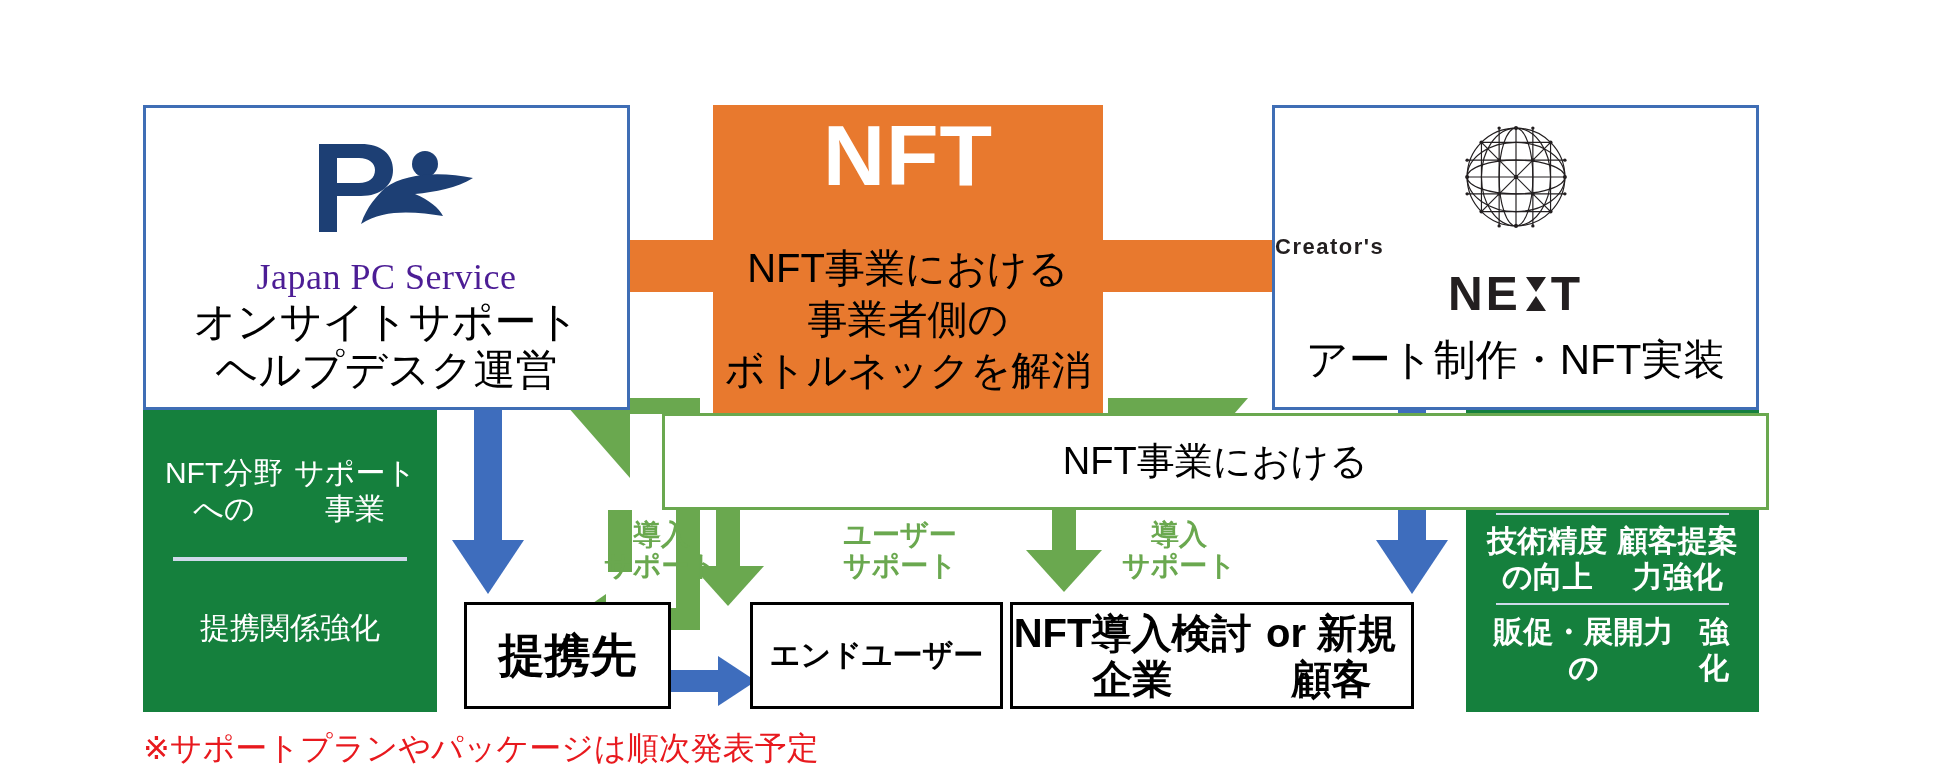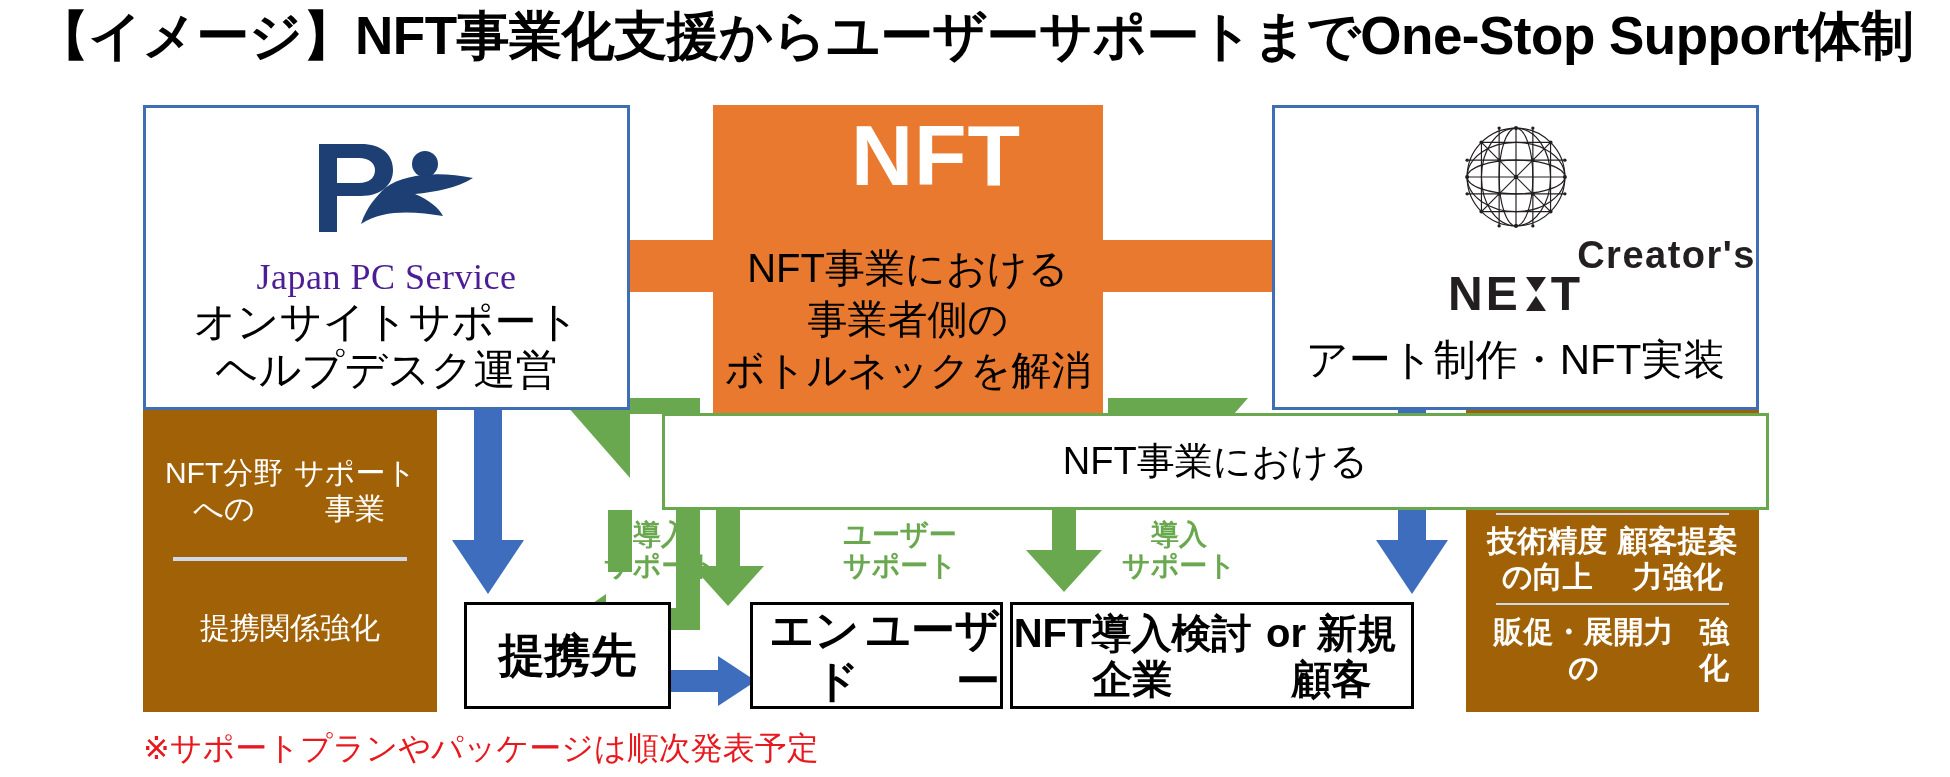--- a/index.html
+++ b/index.html
@@ -53,21 +53,21 @@
     font-size:42px;
     line-height:1.14;
     color:#000;
   }
   #panel-left .panel-caption{top:190px;}
 
   
   .cn-logo-wrap{position:absolute;left:0;right:0;top:10px;height:120px;}
   .cn-word1{
     position:absolute;left:0;right:0;top:126px;
-    text-align:right;font-size:38px;font-weight:bold;
+    text-align:left;font-size:22px;font-weight:bold;
     letter-spacing:1.5px;color:#231f20;
   }
   .cn-word2{
     position:absolute;left:0;right:0;top:158px;
     text-align:center;font-size:48px;font-weight:bold;
     letter-spacing:3px;color:#231f20;
     display:flex;align-items:center;justify-content:center;gap:2px;
   }
   #panel-right .panel-caption{top:228px;}
 
@@ -79,31 +79,31 @@
   #orange-tab-left{
     left:627px;top:240px;width:92px;height:52px;background:#e8792e;
   }
   #orange-tab-right{
     left:1097px;top:240px;width:180px;height:52px;background:#e8792e;
   }
   #orange-title{
     left:713px;top:112px;width:390px;
     text-align:center;
     font-size:86px;font-weight:bold;color:#ffffff;
-    letter-spacing:1px;line-height:1;padding-left:28px;
+    letter-spacing:1px;line-height:1;
   }
   #orange-body{
     left:700px;top:243px;width:416px;
     text-align:center;
     font-size:40px;color:#000;line-height:1.27;
   }
 
   
   .blue-box{
-    background:#a16207;
+    background:#15803d;
     box-sizing:border-box;
     display:flex;flex-direction:column;
     justify-content:space-between;
     padding:14px 16px 18px 16px;
   }
   #blue-left{left:143px;top:410px;width:294px;height:302px;}
   #blue-right{left:1466px;top:410px;width:293px;height:302px;font-weight:bold;}
   .blue-item{
     color:#ffffff;
     font-size:30px;
@@ -129,21 +129,21 @@
 
   
   .target-box{
     background:#ffffff;border:3px solid #000;
     box-sizing:border-box;
     display:flex;align-items:center;justify-content:center;
     text-align:center;font-weight:bold;color:#000;
     line-height:1.15;
   }
   #box-partner{left:464px;top:602px;width:207px;height:107px;font-size:46px;}
-  #box-enduser{left:750px;top:602px;width:253px;height:107px;font-size:44px;text-align:right;}
+  #box-enduser{left:750px;top:602px;width:253px;height:107px;font-size:30px;}
   #box-company{left:1010px;top:602px;width:404px;height:107px;font-size:40px;}
 
   
   .green-label{
     color:#6aa84f;font-weight:bold;font-size:28px;
     text-align:center;line-height:1.12;
   }
   #glabel-1{left:586px;top:519px;width:150px;}
   #glabel-2{left:820px;top:519px;width:160px;}
   #glabel-3{left:1104px;top:519px;width:150px;}
@@ -154,21 +154,20 @@
     color:#e8191e;font-size:32px;
   }
 
   svg{display:block;overflow:visible;}
 </style>
 </head>
 <body>
 
 <div id="canvas">
 
-  <div class="abs" id="page-title">【イメージ】NFT事業化支援からユーザーサポートまでOne-Stop Support体制</div>
 
   <div class="abs" id="orange-tab-left"></div>
   <div class="abs" id="orange-tab-right"></div>
   <div class="abs" id="orange-core"></div>
   <div class="abs" id="orange-title">NFT</div>
   <div class="abs" id="orange-body">
     <div>NFT事業における</div>
     <div>事業者側の</div>
     <div>ボトルネックを解消</div>
   </div>

